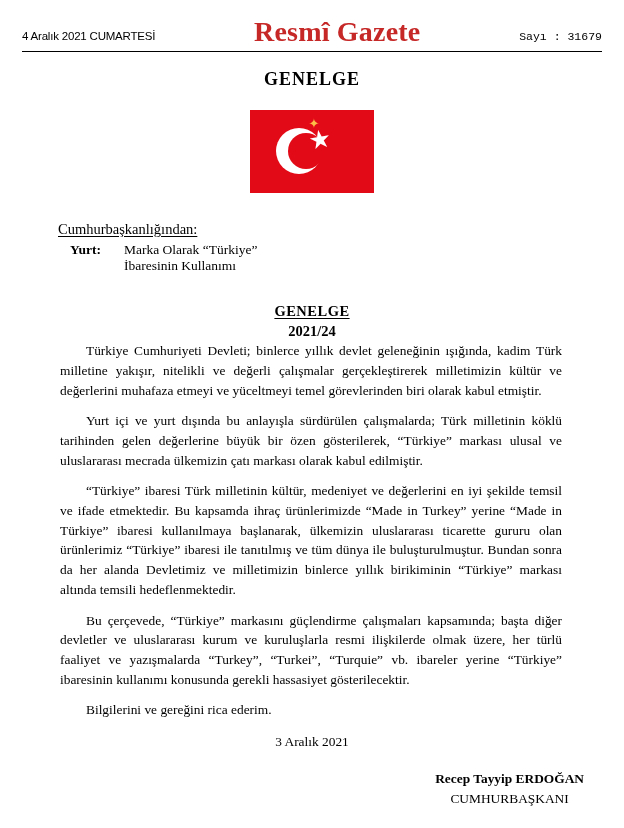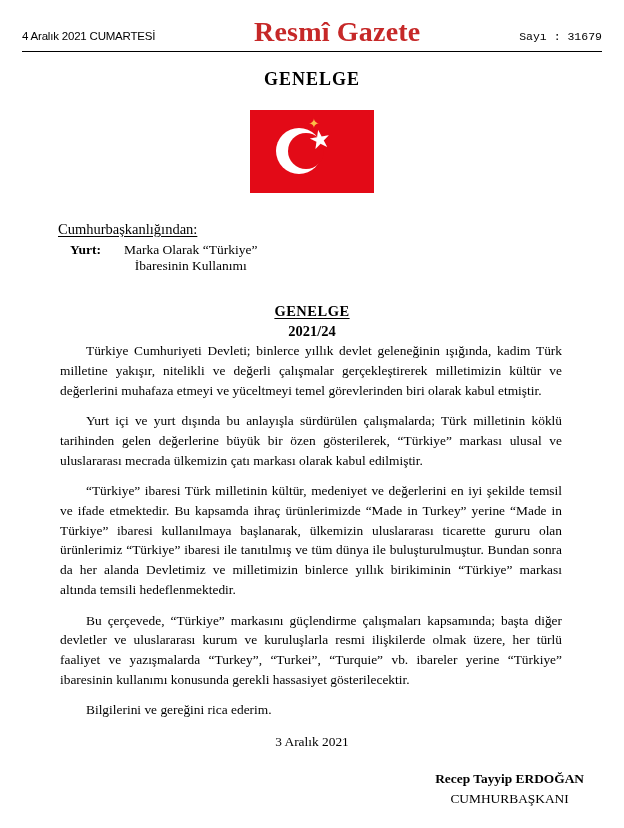--- a/index.html
+++ b/index.html
@@ -141,21 +141,20 @@
   .subject-label {
     font-weight: bold;
     width: 58px;
     flex: 0 0 58px;
     padding-left: 12px;
     box-sizing: border-box;
   }
   .subject-value-l1,
   .subject-value-l2 {
     display: block;
-    text-align: center;
   }
   .subject-value {
     padding-left: 8px;
   }
 
   
   .circular-title {
     text-align: center;
     margin-top: 28px;
     font-size: 14.5px;

